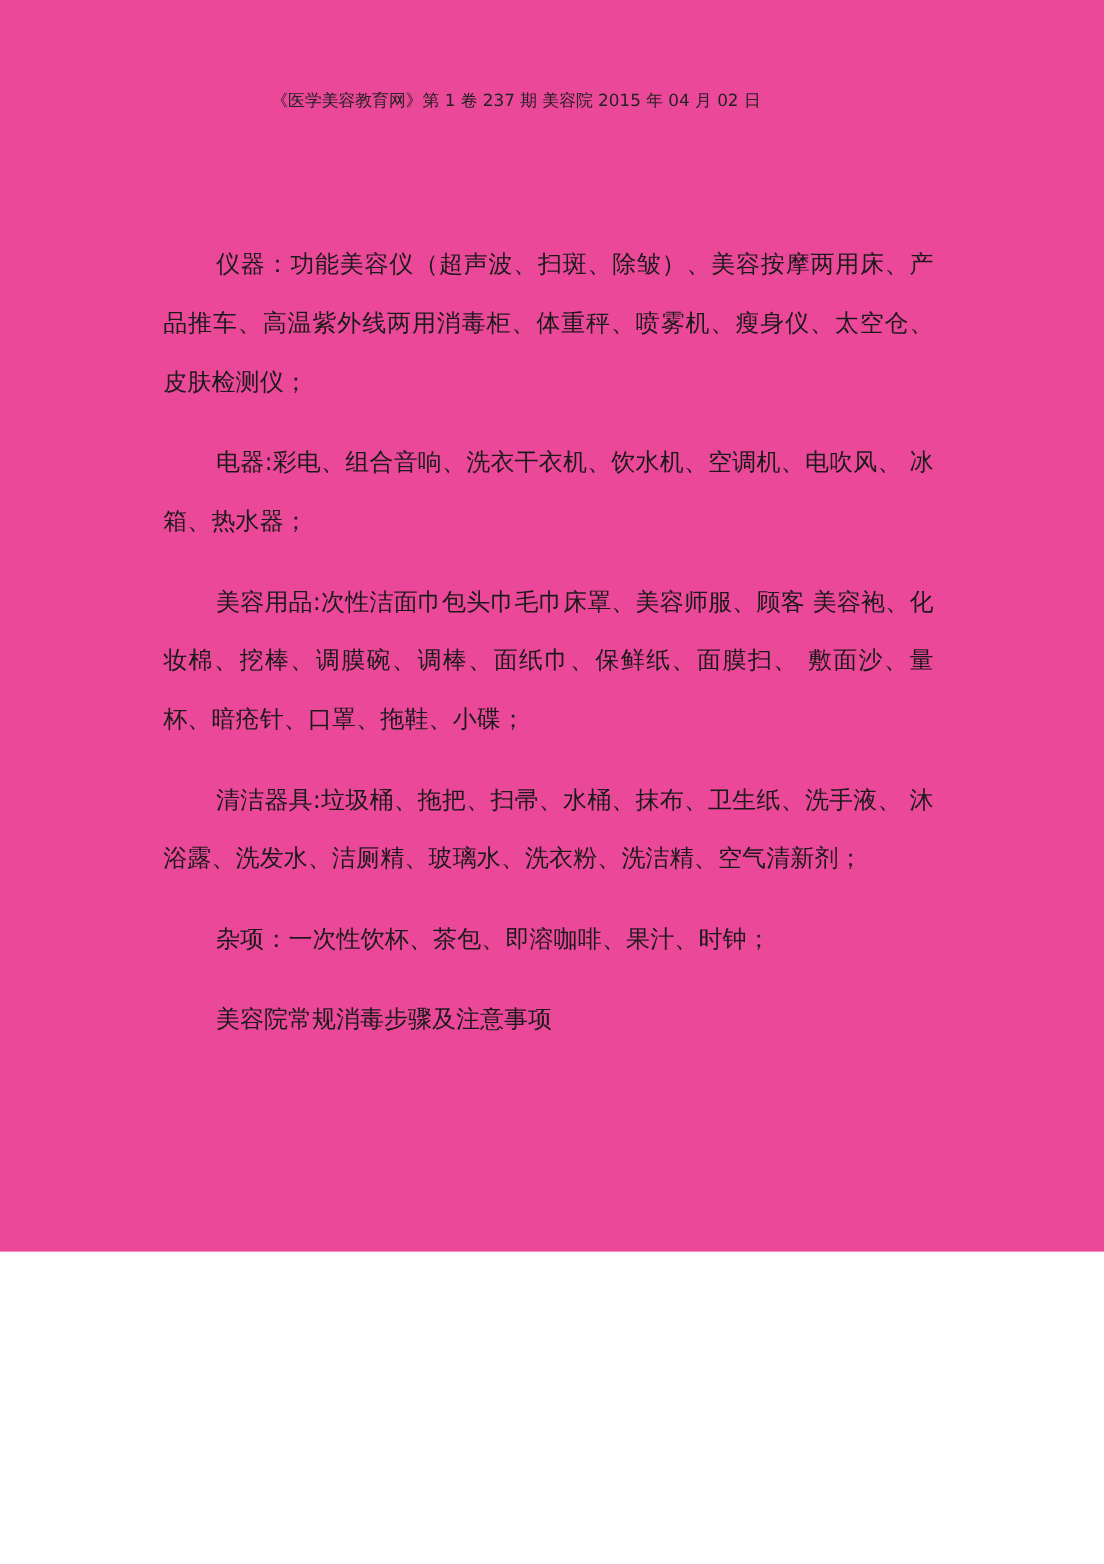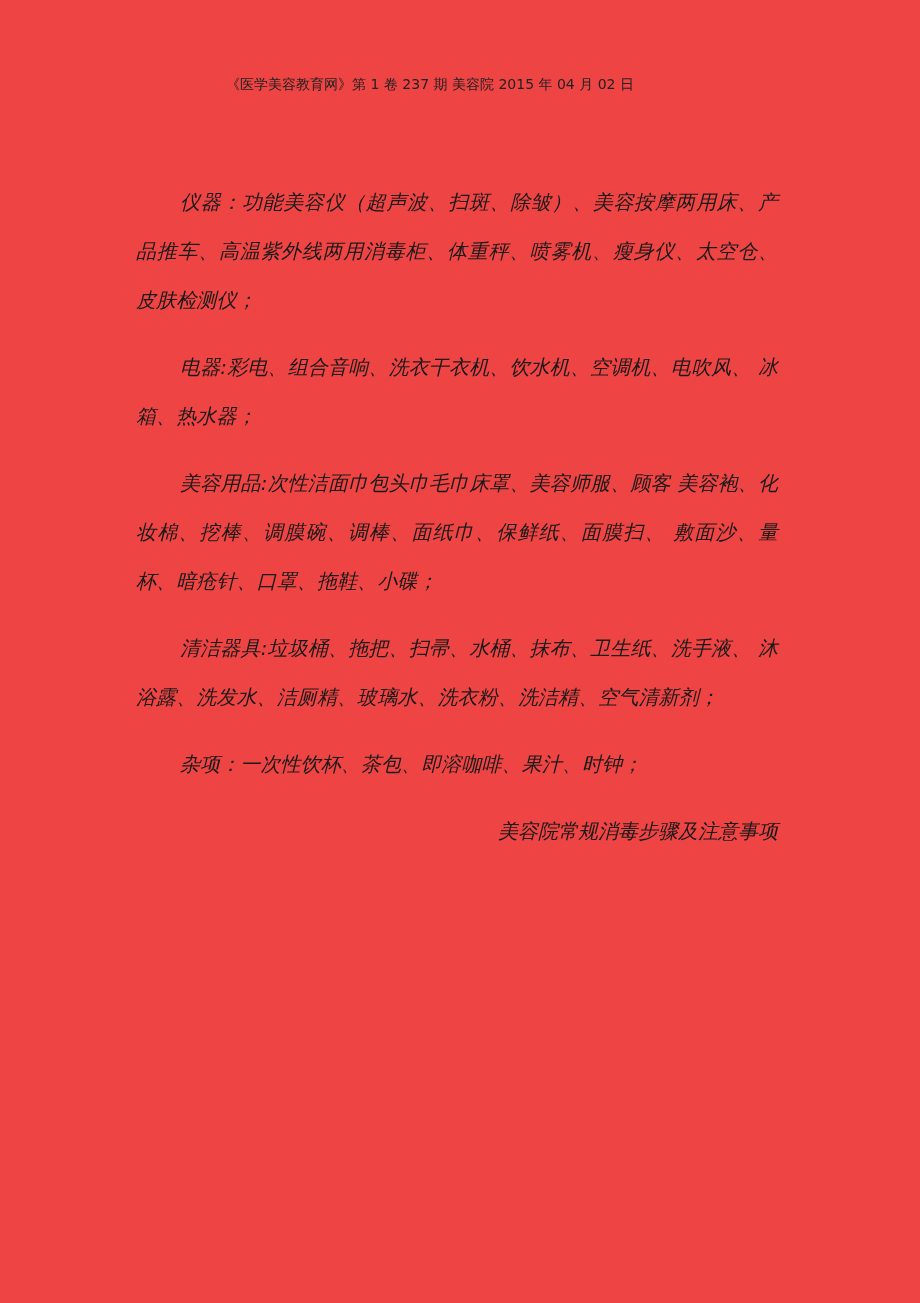--- a/index.html
+++ b/index.html
@@ -13,22 +13,22 @@
       position: relative;
       overflow: hidden;
       font-family: "DejaVu Sans", "Liberation Sans", sans-serif;
       color: #1a1a1a;
     }
     .page {
       position: absolute;
       left: 0;
       top: 0;
       width: 920px;
-      height: 1303px;
-      background: #ef4444;
+      height: 1043px;
+      background: #ec4899;
     }
     .header-line {
       position: absolute;
       left: 0;
       top: 74px;
       width: 860px;
       text-align: center;
       font-size: 14px;
       line-height: 20px;
       color: #222;
@@ -41,43 +41,41 @@
       width: 912px;
       text-align: center;
       font-size: 20px;
       line-height: 28px;
       color: #1a1a1a;
       white-space: nowrap;
     }
     .body {
       position: absolute;
       left: 136px;
-      top: 178px;
+      top: 196px;
       width: 642px;
-      font-style: italic;
     }
     .para {
       margin: 0 0 0 0;
       font-size: 20px;
       line-height: 49px;
       text-indent: 44px;
       text-align: justify;
       text-align-last: left;
       letter-spacing: 0.1px;
       word-break: break-all;
     }
     .para + .para { margin-top: 18px; }
     .para .label { }
     .section-heading {
       margin: 18px 0 0 0;
       font-size: 20px;
       line-height: 49px;
       text-indent: 44px;
       white-space: nowrap;
-      text-align: right;
     }
   </style>
 </head>
 <body>
 
 <div class="page">
 
   <div class="header-line">《医学美容教育网》第 1 卷 237 期 美容院 2015 年 04 月 02 日</div>
 
 

